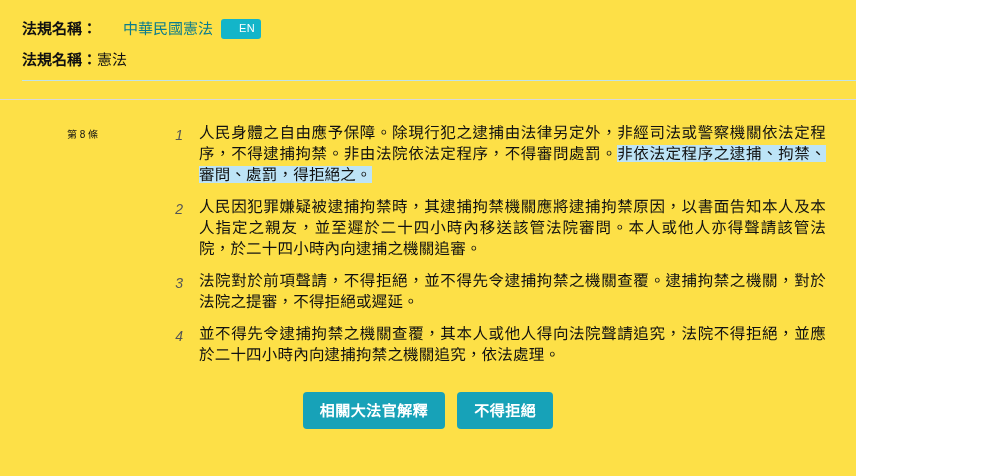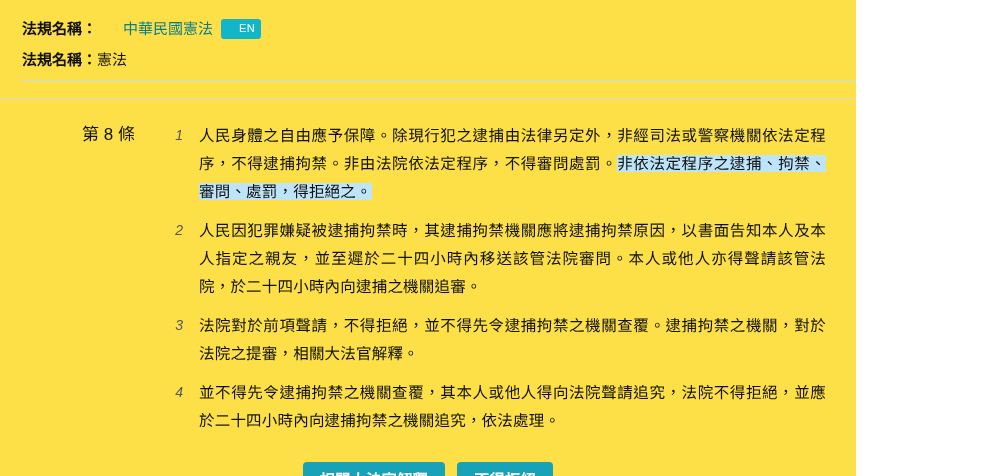--- a/index.html
+++ b/index.html
@@ -68,22 +68,22 @@
   }
 
   
   .article {
     display: flex;
     padding: 22px 30px 0 30px;
   }
   .article-no {
     width: 105px;
     flex: 0 0 105px;
-    text-align: right;
-    font-size: 17px;
+    text-align: center;
+    font-size: 10px;
     line-height: 26px;
     color: #111111;
     padding-right: 18px;
     white-space: pre;
   }
   .clauses {
     flex: 1 1 auto;
   }
   .clause {
     display: flex;
@@ -95,21 +95,21 @@
     text-align: right;
     padding-right: 16px;
     font-size: 14px;
     font-style: italic;
     color: #555555;
     line-height: 26px;
   }
   .clause-text {
     flex: 1 1 auto;
     font-size: 15.5px;
-    line-height: 28px;
+    line-height: 21px;
     color: #111111;
     text-align: justify;
     letter-spacing: .2px;
   }
   .hl {
     background: #bde4f7;
   }
 
   
   .btn-row {
@@ -117,21 +117,21 @@
     justify-content: center;
     gap: 12px;
     margin-top: 16px;
     padding-bottom: 18px;
   }
   .btn {
     background: #17a2b8;
     color: #ffffff;
     border: none;
     border-radius: 4px;
-    font-family: Liberation Serif, serif;
+    font-family: Liberation Sans, sans-serif;
     font-size: 15px;
     font-weight: bold;
     letter-spacing: .5px;
     padding: 11px 17px;
     cursor: pointer;
     line-height: 1;
   }
 </style>
 </head>
 <body>
@@ -167,21 +167,21 @@
         <div class="clause-text"><span>人民身體之自由應予保障。除現行犯之逮捕由法律另定外，非經司法或警察機關依法定程序，不得逮捕拘禁。非由法院依法定程序，不得審問處罰。</span><span class="hl">非依法定程序之逮捕、拘禁、審問、處罰，得拒絕之。</span></div>
       </div>
 
       <div class="clause">
         <div class="clause-no">2</div>
         <div class="clause-text">人民因犯罪嫌疑被逮捕拘禁時，其逮捕拘禁機關應將逮捕拘禁原因，以書面告知本人及本人指定之親友，並至遲於二十四小時內移送該管法院審問。本人或他人亦得聲請該管法院，於二十四小時內向逮捕之機關追審。</div>
       </div>
 
       <div class="clause">
         <div class="clause-no">3</div>
-        <div class="clause-text">法院對於前項聲請，不得拒絕，並不得先令逮捕拘禁之機關查覆。逮捕拘禁之機關，對於法院之提審，相關大法官解釋。</div>
+        <div class="clause-text">法院對於前項聲請，不得拒絕，並不得先令逮捕拘禁之機關查覆。逮捕拘禁之機關，對於法院之提審，不得拒絕或遲延。</div>
       </div>
 
       <div class="clause">
         <div class="clause-no">4</div>
         <div class="clause-text">並不得先令逮捕拘禁之機關查覆，其本人或他人得向法院聲請追究，法院不得拒絕，並應於二十四小時內向逮捕拘禁之機關追究，依法處理。</div>
       </div>
 
     </div>
   </div>
 

